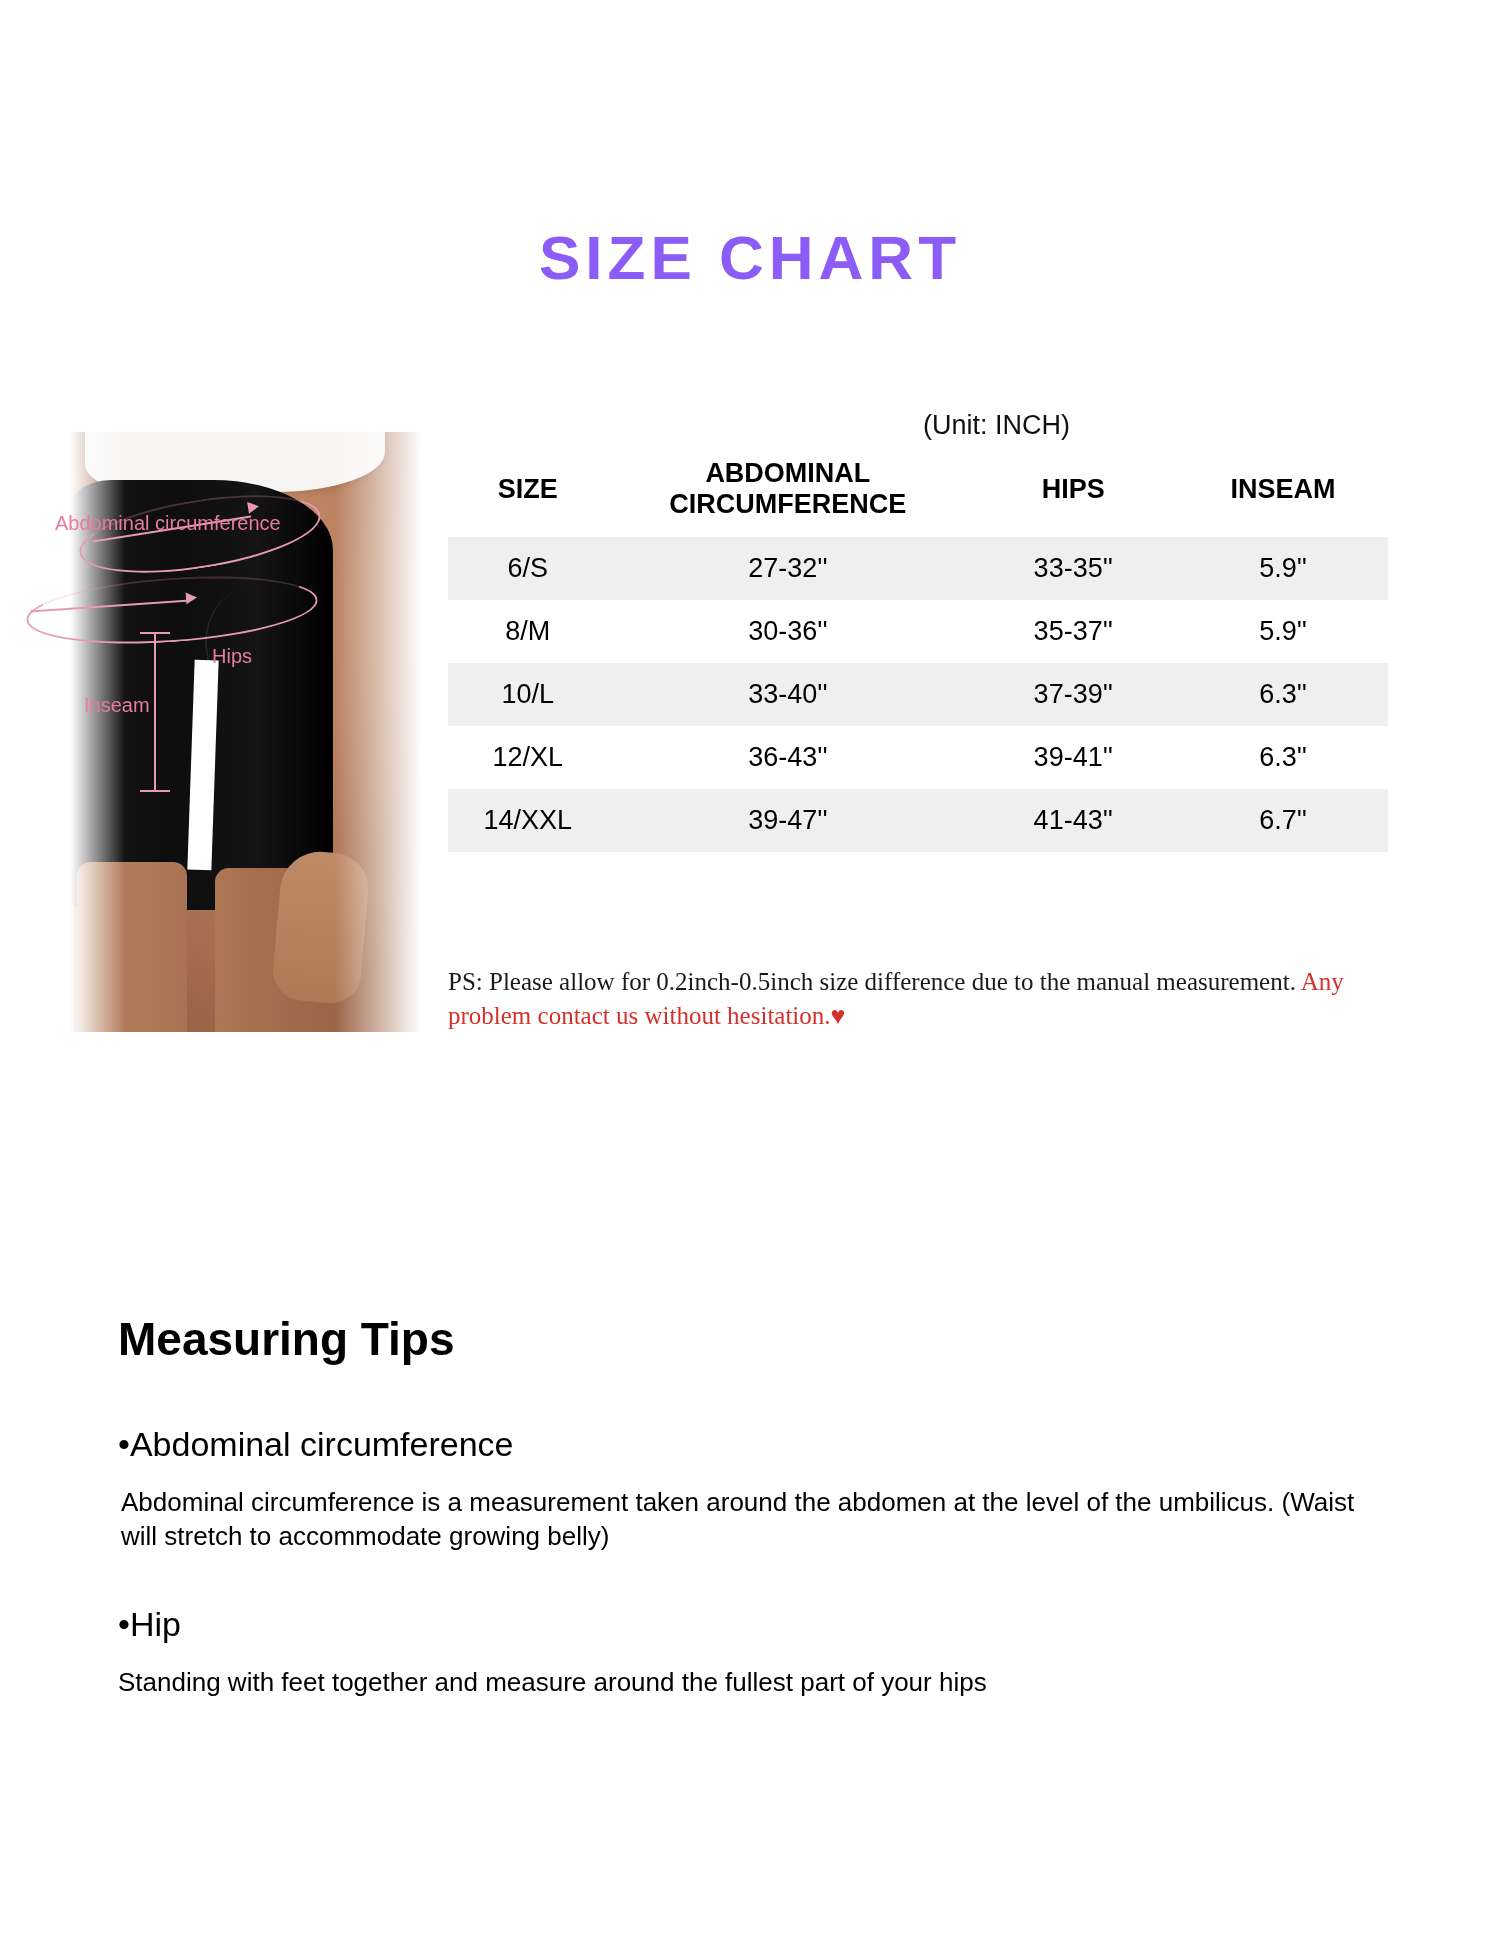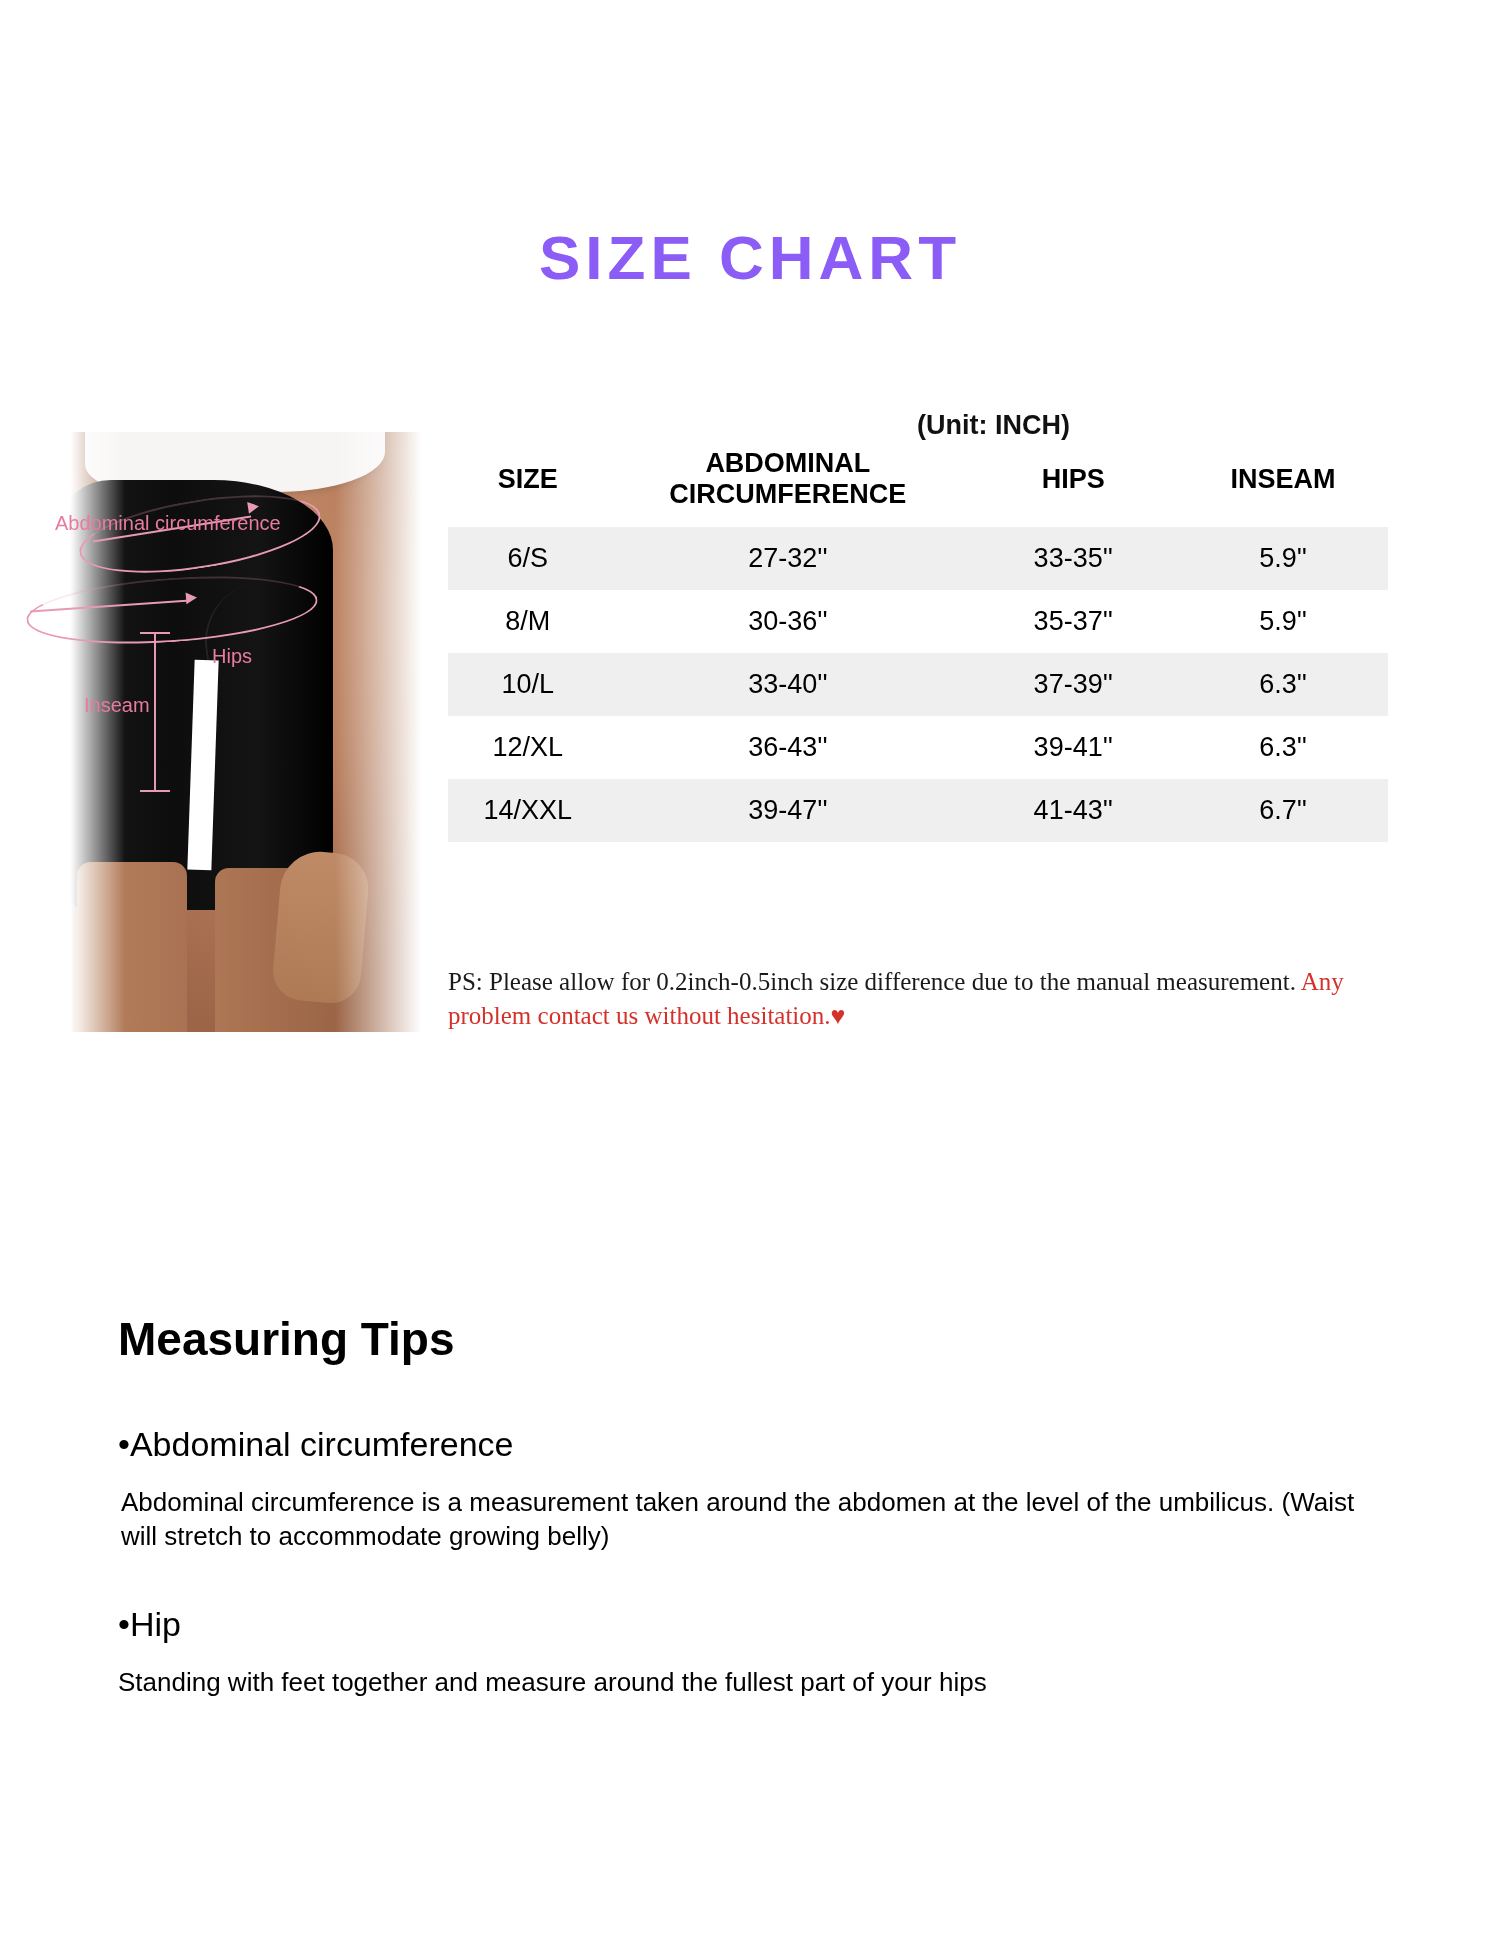--- a/index.html
+++ b/index.html
@@ -184,26 +184,25 @@
   }
 
   
   .unit-note {
     position: absolute;
     right: 430px;
     top: 410px;
     font-size: 27px;
     color: #111111;
     white-space: nowrap;
-    font-weight: bold;
   }
   .size-table {
     position: absolute;
     left: 448px;
-    top: 438px;
+    top: 448px;
     width: 940px;
     border-collapse: collapse;
     font-size: 27px;
   }
   .size-table th {
     font-weight: bold;
     padding: 10px 4px 16px 4px;
     vertical-align: middle;
     text-align: center;
     font-size: 27px;

